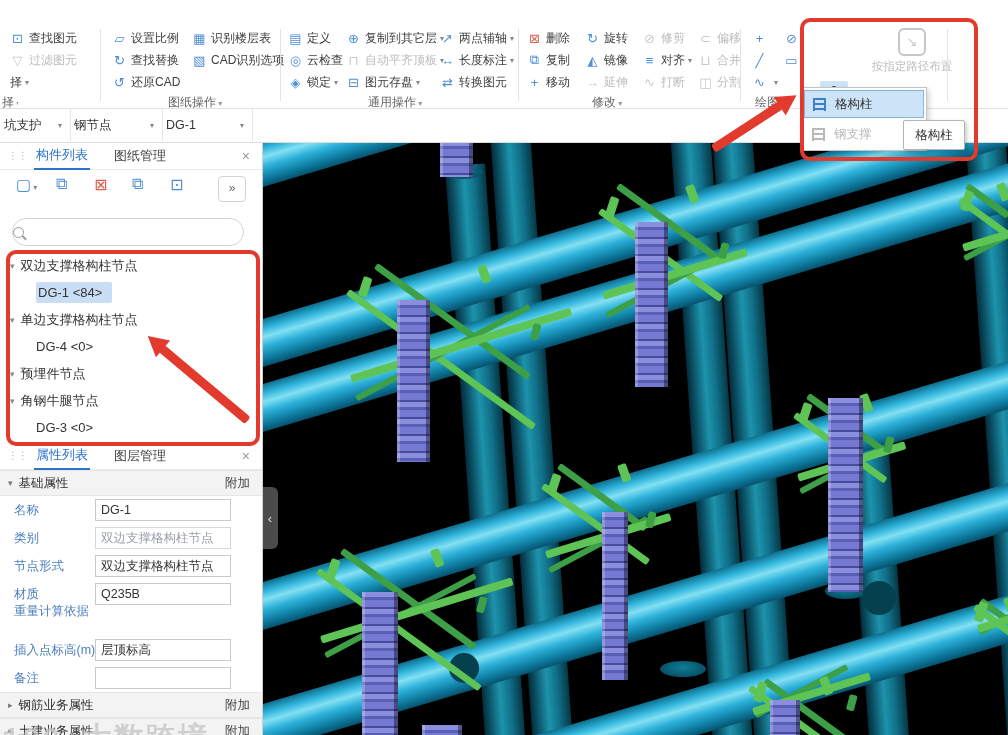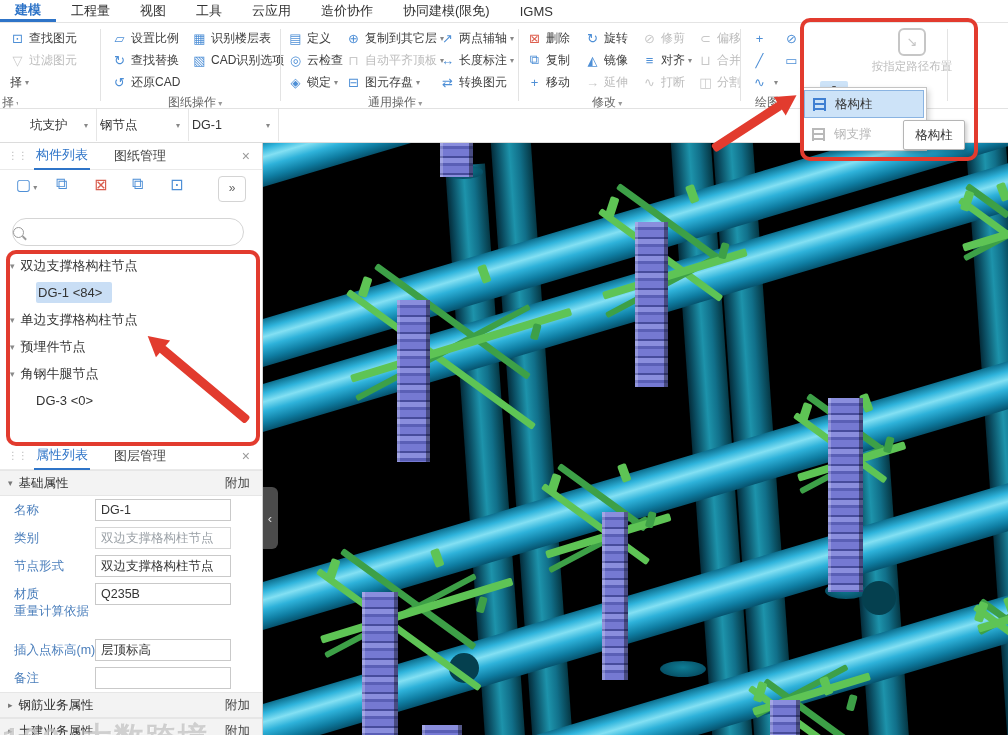--- a/index.html
+++ b/index.html
@@ -30,21 +30,21 @@
   .smart-ic:after{content:"";position:absolute;left:0;bottom:0;width:10px;height:10px;border:2px dashed #4e8fd6;border-radius:50%;background:#cde3f8;}
   #smartBtn .lbl{font-size:11.5px;color:#333;}
   #smartCaret{position:absolute;left:820px;top:58px;width:28px;height:13px;background:#cde3f8;border-radius:2px;text-align:center;font-size:8px;color:#555;line-height:13px;}
   #pathBtn{position:absolute;left:864px;top:1px;width:96px;height:55px;text-align:center;cursor:default;}
   .path-ic{position:relative;width:24px;height:24px;margin:4px auto 3px;border:2px solid #c6c6c6;border-radius:6px;}
   .path-ic span{position:absolute;inset:0;font-size:13px;color:#c6c6c6;line-height:24px;}
   #pathBtn .lbl{font-size:11.5px;color:#bdbdbd;}
 
   
   #bar2{position:absolute;left:0;top:109px;width:1008px;height:33px;background:#fff;border-bottom:1px solid #dcdcdc;z-index:3;}
-  .combo{position:absolute;top:0;height:32px;border-right:1px solid #e6e6e6;display:flex;align-items:center;font-size:12.5px;color:#333;padding-left:26px;}
+  .combo{position:absolute;top:0;height:32px;border-right:1px solid #e6e6e6;display:flex;align-items:center;font-size:12.5px;color:#333;}
   .combo .txt{margin-left:4px;}
   .combo .car{position:absolute;right:8px;font-size:8px;color:#888;}
 
   
   #panelL{position:absolute;left:0;top:143px;width:262px;height:592px;background:#fff;border-right:1px solid #cfcfcf;z-index:2;}
   .phead{position:absolute;left:0;width:262px;height:26px;border-bottom:1px solid #eaeaea;background:#fff;display:flex;align-items:center;}
   .dots{color:#bdbdbd;font-size:10px;letter-spacing:0px;margin:0 6px 0 8px;line-height:10px;}
   .ptab{font-size:13px;color:#444;margin-right:22px;padding:4px 2px;}
   .ptab.active{color:#2e74c8;border-bottom:2px solid #2e74c8;}
   .pclose{position:absolute;right:12px;color:#999;font-size:14px;}
@@ -99,30 +99,20 @@
   .arrow .shaft{position:absolute;top:-4px;height:9px;background:#e23b2e;border-radius:3px;}
   .arrow .head{position:absolute;left:-3px;top:-11px;width:0;height:0;border-top:11px solid transparent;border-bottom:11px solid transparent;border-right:20px solid #e23b2e;}
 
   #watermark{position:absolute;left:2px;top:718px;font-size:30px;font-weight:bold;color:rgba(178,178,178,.58);letter-spacing:2px;z-index:75;white-space:nowrap;text-shadow:1px 1px 0 rgba(255,255,255,.5);font-family:Liberation Mono, monospace;}
 </style>
 </head>
 <body>
 
 <div id="app">
 
-  <div id="menu">
-      <div class="mtab active">建模</div>
-      <div class="mtab">工程量</div>
-      <div class="mtab">视图</div>
-      <div class="mtab">工具</div>
-      <div class="mtab">云应用</div>
-      <div class="mtab">造价协作</div>
-      <div class="mtab">协同建模(限免)</div>
-      <div class="mtab">IGMS</div>
-    </div>
 
   <div id="ribbon">
     <div id="smartCaret">▾</div>
     <div id="pathBtn">
       <div class="path-ic">
           <span>↘</span>
         </div>
       <div class="lbl">按指定路径布置</div>
     </div>
   <div class="rbtn" style="left: 10px; top: 5px;">
@@ -313,20 +303,23 @@
         <div class="trow">
           <span class="arr">▾</span>
           <span class="lbl">双边支撑格构柱节点</span>
         </div>
         <div class="trow child">
           <span class="selbox">DG-1 &lt;84&gt;</span>
         </div>
         <div class="trow">
           <span class="arr">▾</span>
           <span class="lbl">单边支撑格构柱节点</span>
+        </div>
+        <div class="trow child">
+          <span>DG-4 &lt;0&gt;</span>
         </div>
         <div class="trow">
           <span class="arr">▾</span>
           <span class="lbl">预埋件节点</span>
         </div>
         <div class="trow">
           <span class="arr">▾</span>
           <span class="lbl">角钢牛腿节点</span>
         </div>
         <div class="trow child">

